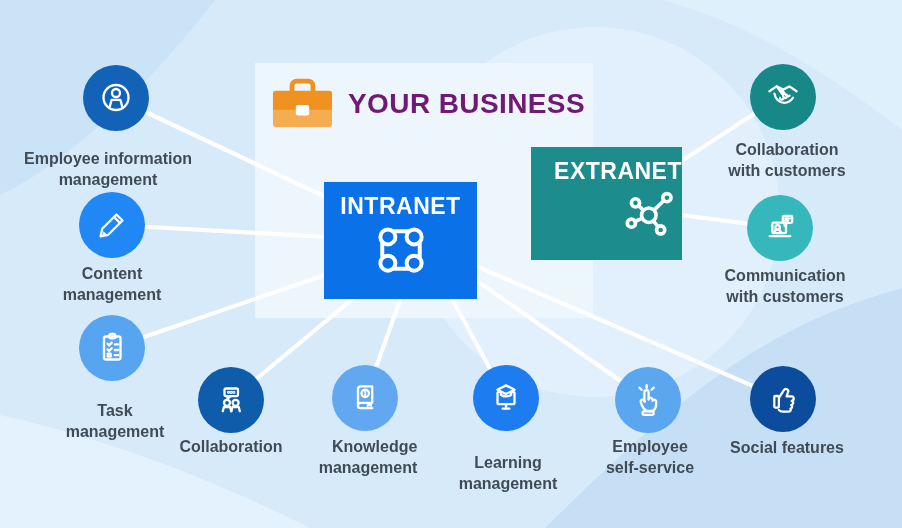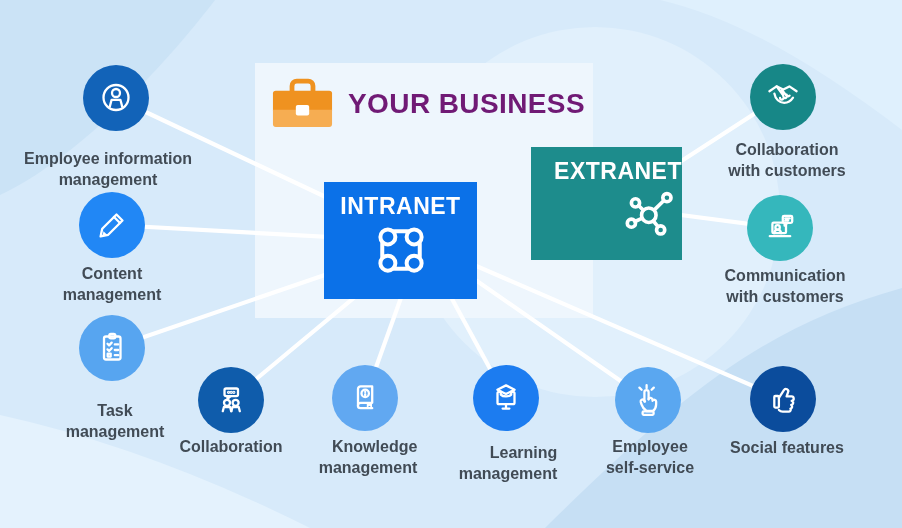--- a/index.html
+++ b/index.html
@@ -27,21 +27,21 @@
   .c-partners{background:#178787;} .c-customers{background:#35b7bc;}
   
   .p-empinfo{left:83px;top:65px;}   .p-content{left:79px;top:192px;}
   .p-task{left:79px;top:315px;}     .p-collab{left:198px;top:367px;}
   .p-knowledge{left:332px;top:365px;}.p-learning{left:473px;top:365px;}
   .p-self{left:615px;top:367px;}    .p-social{left:750px;top:366px;}
   .p-partners{left:750px;top:64px;} .p-customers{left:747px;top:195px;}
   
   .l-empinfo{left:108px;top:148px;} .l-content{left:112px;top:263px;text-align:center;}
   .l-task{left:115px;top:400px;}    .l-collab{left:231px;top:436px;}
-  .l-knowledge{left:368px;top:436px;text-align:right;}.l-learning{left:508px;top:442px;text-align:right;}
+  .l-knowledge{left:368px;top:436px;text-align:right;}.l-learning{left:508px;top:452px;}
   .l-self{left:650px;top:436px;}    .l-social{left:787px;top:437px;}
   .l-partners{left:787px;top:139px;}.l-customers{left:785px;top:265px;}
   .icon-svg{stroke:#fff;fill:none;stroke-width:2.3;stroke-linecap:round;stroke-linejoin:round;}
 </style>
 </head>
 <body>
 
 <div class="stage">
 
   <svg class="bg" width="902" height="528" viewBox="0 0 902 528">

